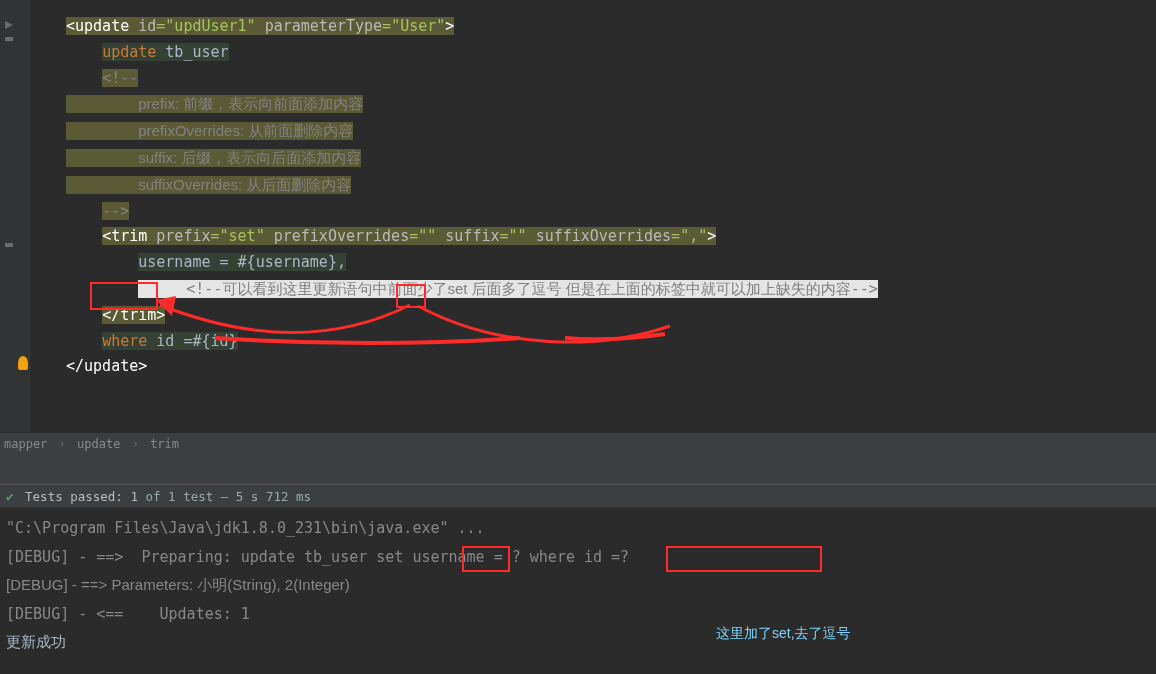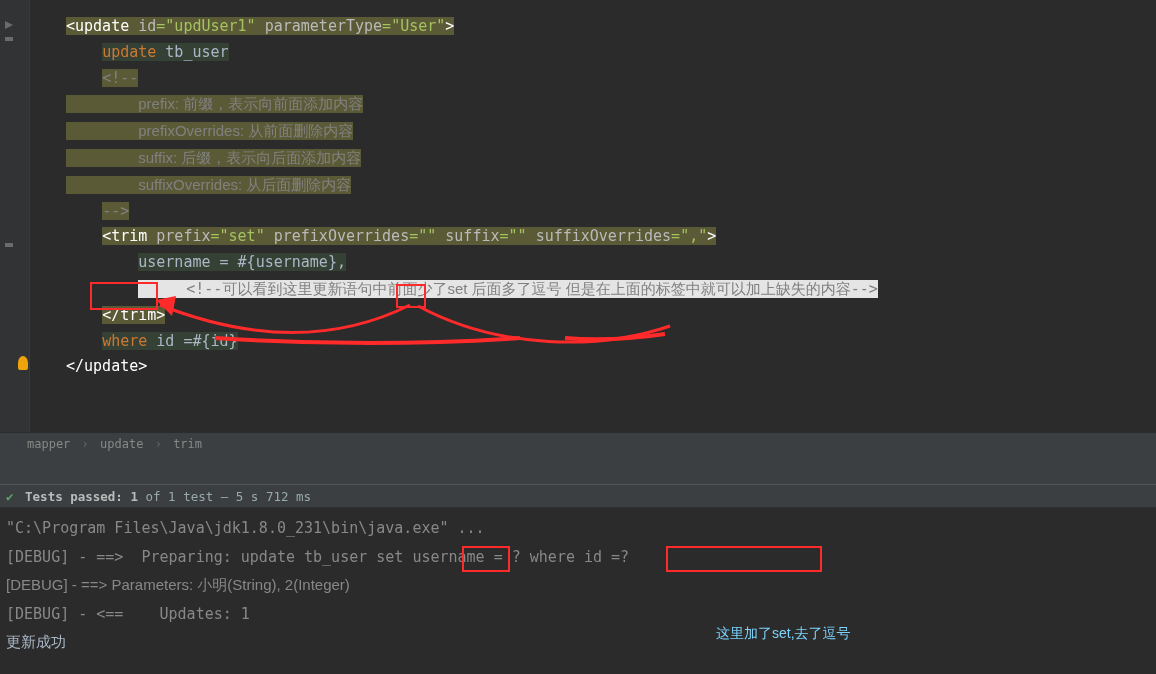--- a/index.html
+++ b/index.html
@@ -76,21 +76,21 @@
   }
 
   .breadcrumb {
     position: absolute;
     top: 432px; left: 0; right: 0;
     height: 22px;
     background: #3c3f41;
     border-top: 1px solid #2b2b2b;
     font-size: 12px;
     color: #888;
-    padding-left: 27px;
+    padding-left: 4px;
     line-height: 22px;
   }
   .crumb { color: #888; }
   .crumb-sep { color: #666; margin: 0 4px; }
 
   .spacer {
     position: absolute;
     top: 454px; left:0; right:0;
     height: 30px;
     background: #3c3f41;
@@ -102,21 +102,21 @@
     height: 24px;
     background: #3c3f41;
     border-top: 1px solid #555;
     border-bottom: 1px solid #323232;
     font-size: 12.5px;
     color: #9aa;
     padding-left: 6px;
     line-height: 24px;
   }
   .check-icon { color: #59a869; margin-right: 4px; }
-  .tb-bold { color: #bbb; font-weight: bold; }
+  .tb-bold { color: #bbb; }
 
   .console {
     position: absolute;
     top: 508px; left: 0; right: 0; bottom: 0;
     background: #2b2b2b;
     padding: 6px 6px;
     font-size: 15px;
     line-height: 1.9;
     color: #888;
   }

